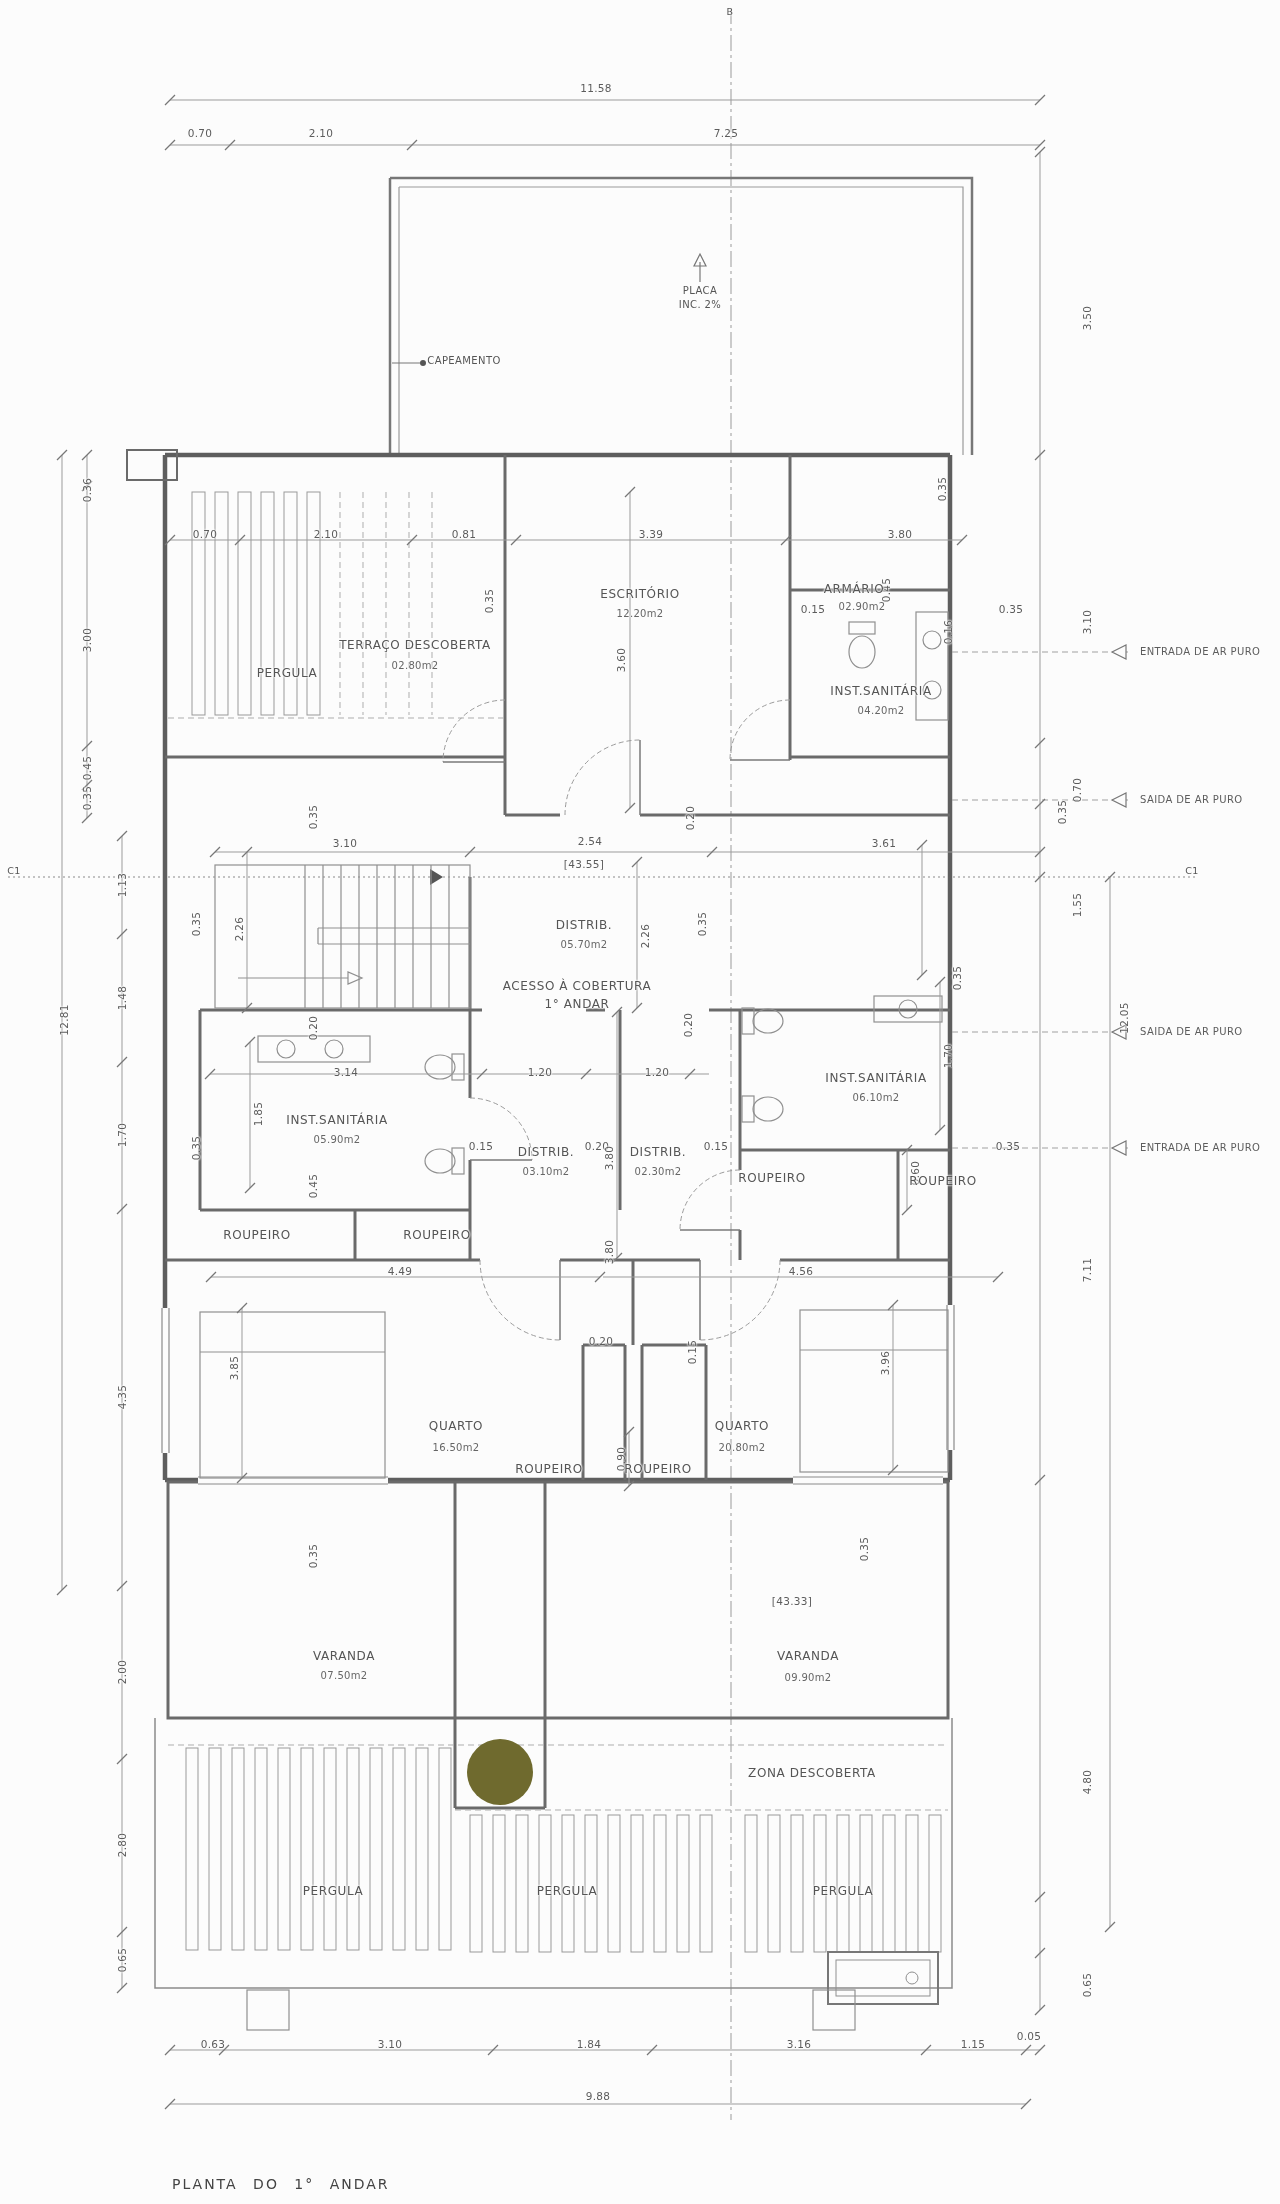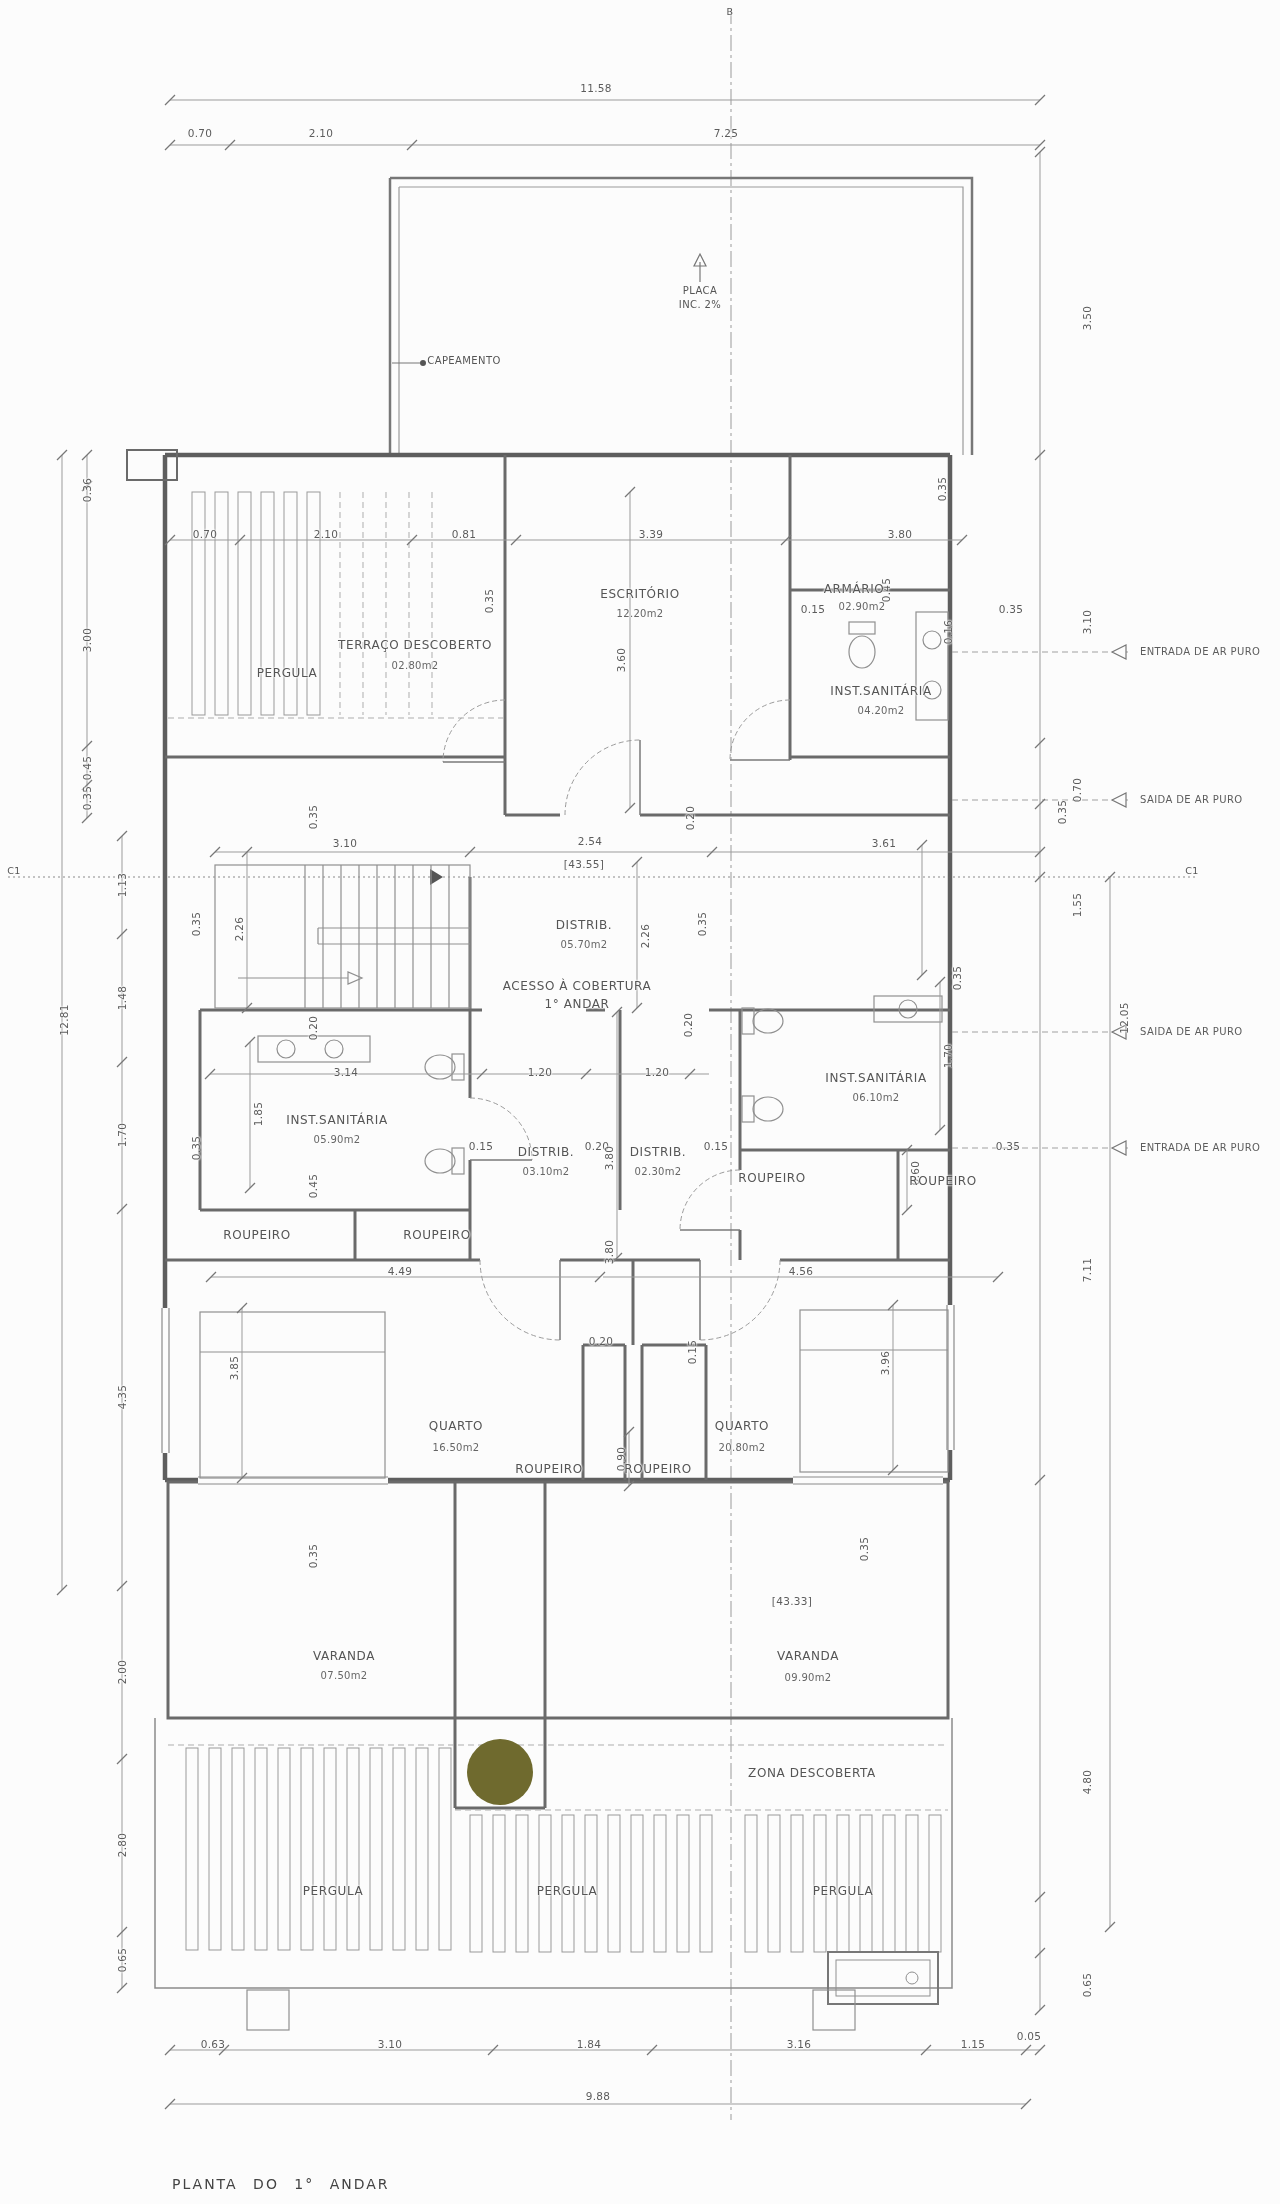--- a/index.html
+++ b/index.html
@@ -311,21 +311,21 @@
 <span class="lb v" style="left:621px;top:660px">3.60</span>
 <span class="lb" style="left:813px;top:609px">0.15</span>
 <span class="lb" style="left:1011px;top:609px">0.35</span>
 <span class="lb v" style="left:886px;top:590px">0.45</span>
 <span class="lb v" style="left:948px;top:632px">0.16</span>
 
 <span class="lb rm" style="left:640px;top:594px">ESCRITÓRIO</span>
 <span class="lb ar" style="left:640px;top:614px">12.20m2</span>
 <span class="lb rm" style="left:854px;top:589px">ARMÁRIO</span>
 <span class="lb ar" style="left:862px;top:607px">02.90m2</span>
-<span class="lb rm" style="left:415px;top:645px">TERRAÇO DESCOBERTO</span>
+<span class="lb rm" style="left:415px;top:645px">TERRAÇO DESCOBERTA</span>
 <span class="lb ar" style="left:415px;top:666px">02.80m2</span>
 <span class="lb rm" style="left:287px;top:673px">PERGULA</span>
 <span class="lb rm" style="left:881px;top:691px">INST.SANITÁRIA</span>
 <span class="lb ar" style="left:881px;top:711px">04.20m2</span>
 
 <span class="lb la" style="left:1140px;top:652px">ENTRADA DE AR PURO</span>
 <span class="lb la" style="left:1140px;top:800px">SAIDA DE AR PURO</span>
 <span class="lb la" style="left:1140px;top:1032px">SAIDA DE AR PURO</span>
 <span class="lb la" style="left:1140px;top:1148px">ENTRADA DE AR PURO</span>
 

